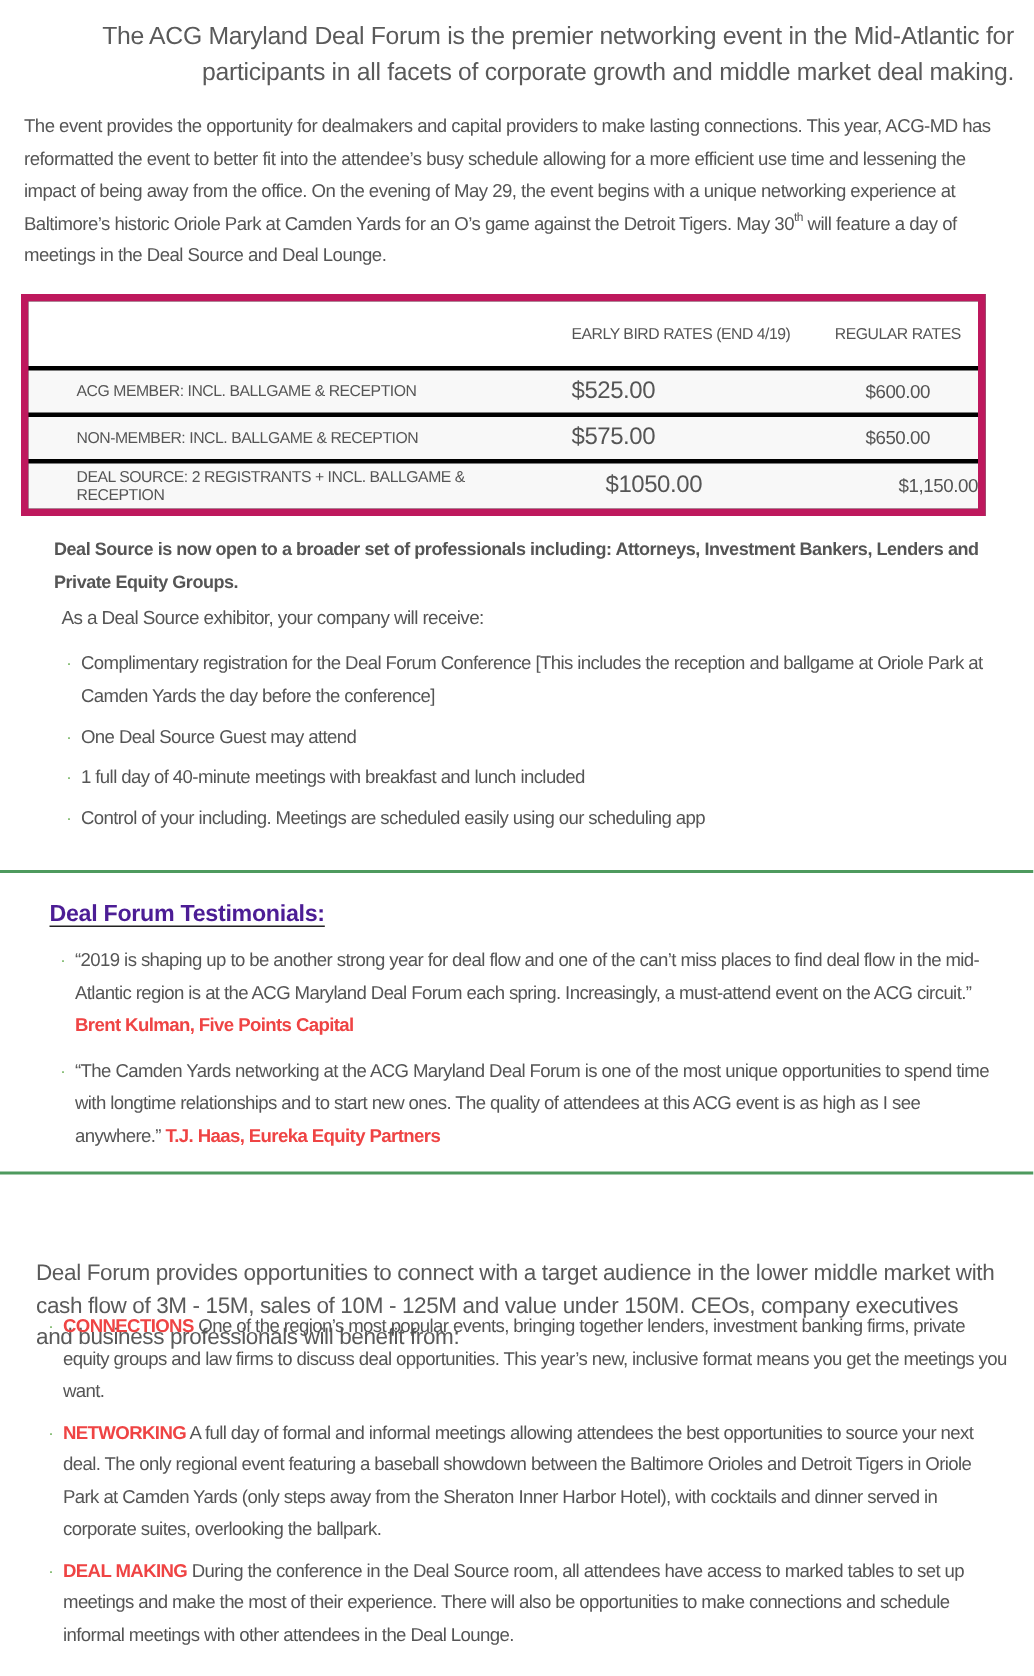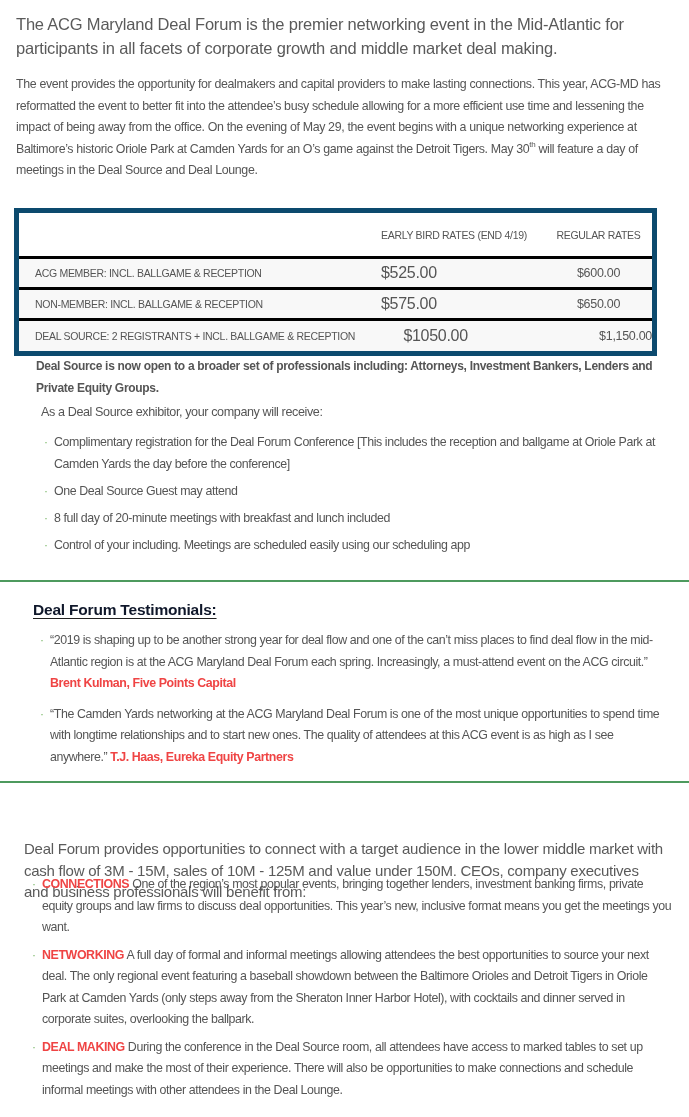--- a/index.html
+++ b/index.html
@@ -1,38 +1,38 @@
 <!DOCTYPE html>
 <html><head>
   <meta charset="utf-8">
   <style>
     * { box-sizing: border-box; margin: 0; padding: 0; }
     html, body { width: 689px; height: 1117px; background: #ffffff; overflow: hidden; }
     body { font-family: "Liberation Sans", sans-serif; color: #555555; position: relative; }
 
     .intro-lead {
       position: absolute; left: 16px; top: 12px; width: 660px;
-      font-size: 16.5px; line-height: 24px; color: #5a5a5a; letter-spacing: -0.2px;
+      font-size: 16.5px; line-height: 24px; color: #5a5a5a; letter-spacing: -0.2px; text-align: right;
     }
     .intro-body {
       position: absolute; left: 16px; top: 74px; width: 660px;
       font-size: 12.4px; line-height: 21.5px; color: #555; letter-spacing: -0.35px;
     }
     .intro-body sup { font-size: 8px; line-height: 0; vertical-align: super; margin-top: 36px; }
 
     .rates-table {
       position: absolute; left: 14px; top: 196px; width: 643px; height: 148px;
-      border: 5px solid #0c4a6e; border-collapse: collapse; background: #000; margin-top: 12px;
+      border: 5px solid #be185d; border-collapse: collapse; background: #000;
     }
     .rates-inner { width: 100%; height: 100%; display: flex; flex-direction: column; gap: 3px; }
     .rt-row { display: flex; align-items: center; background: #f8f8f8; font-size: 11px; color: #555; letter-spacing: -0.3px; }
     .rt-row.header { background: #ffffff; height: 45px; font-size: 10.5px; }
     .rt-row.body { height: 29px; }
     .rt-row.body:last-child { height: 31px; gap: 40px; }
-    .rt-c1 { width: 362px; padding-left: 16px; font-size: 10.5px; text-transform: uppercase; }
+    .rt-c1 { width: 362px; padding-left: 32px; font-size: 10.5px; text-transform: uppercase; }
     .rt-c2 { width: 164px; font-size: 16px; }
     .rt-c3 { flex: 1; font-size: 12.5px; text-align: center; }
     .rt-row.header .rt-c2, .rt-row.header .rt-c3 { font-size: 10.5px; }
 
     .ds-open {
       position: absolute; left: 36px; top: 356px; width: 620px;
       font-size: 12px; line-height: 21.5px; font-weight: bold; color: #555; letter-spacing: -0.3px;
     }
     .ds-receive {
       position: absolute; left: 41px; top: 402px; width: 620px;
@@ -45,21 +45,21 @@
     }
     .ds-list li { margin-bottom: 5.5px; }
     .bullet {
       position: absolute; left: 0; top: 0; color: #7cb86a; font-size: 12px;
     }
 
     .divider { position: absolute; left: 0; width: 689px; height: 2px; background: #4e9a5e; }
 
     .test-heading {
       position: absolute; left: 33px; top: 601px;
-      font-size: 15.5px; font-weight: bold; color: #0f172a; text-decoration: underline;
+      font-size: 15.5px; font-weight: bold; color: #4c1d95; text-decoration: underline;
       text-decoration-color: #222; text-underline-offset: 3px; letter-spacing: -0.2px;
     }
     .test-list { position: absolute; left: 40px; top: 630px; width: 630px; }
     .test-list li { margin-bottom: 9px; }
     .test-list b, .benefit-list b { color: #ef4444; }
 
     .df-lead {
       position: absolute; left: 24px; top: 802px; width: 640px;
       font-size: 15px; line-height: 21.5px; color: #5a5a5a; letter-spacing: -0.25px; margin-top: 36px;
     }
@@ -97,21 +97,21 @@
     </div>
   </div>
 </div>
 
 <p class="ds-open">Deal Source is now open to a broader set of professionals including: Attorneys, Investment Bankers, Lenders and Private Equity Groups.</p>
 <p class="ds-receive">As a Deal Source exhibitor, your company will receive:</p>
 
 <ul class="plain ds-list">
   <li><span class="bullet">·</span><span>Complimentary registration for the Deal Forum Conference [This includes the reception and ballgame at Oriole Park at Camden Yards the day before the conference]</span></li>
   <li><span class="bullet">·</span><span>One Deal Source Guest may attend</span></li>
-  <li><span class="bullet">·</span><span>8 full day of 20-minute meetings with breakfast and lunch included</span></li>
+  <li><span class="bullet">·</span><span>1 full day of 40-minute meetings with breakfast and lunch included</span></li>
   <li><span class="bullet">·</span><span>Control of your including. Meetings are scheduled easily using our scheduling app</span></li>
 </ul>
 
 <div class="divider" style="top:580px;"></div>
 
 <h3 class="test-heading">Deal Forum Testimonials:</h3>
 
 <ul class="plain test-list">
   <li><span class="bullet">·</span><span>“2019 is shaping up to be another strong year for deal flow and one of the can’t miss places to find deal flow in the mid-Atlantic region is at the ACG Maryland Deal Forum each spring. Increasingly, a must-attend event on the ACG circuit.” </span><b>Brent Kulman, Five Points Capital</b></li>
   <li><span class="bullet">·</span><span>“The Camden Yards networking at the ACG Maryland Deal Forum is one of the most unique opportunities to spend time with longtime relationships and to start new ones.  The quality of attendees at this ACG event is as high as I see anywhere.” </span><b>T.J. Haas, Eureka Equity Partners</b></li>

